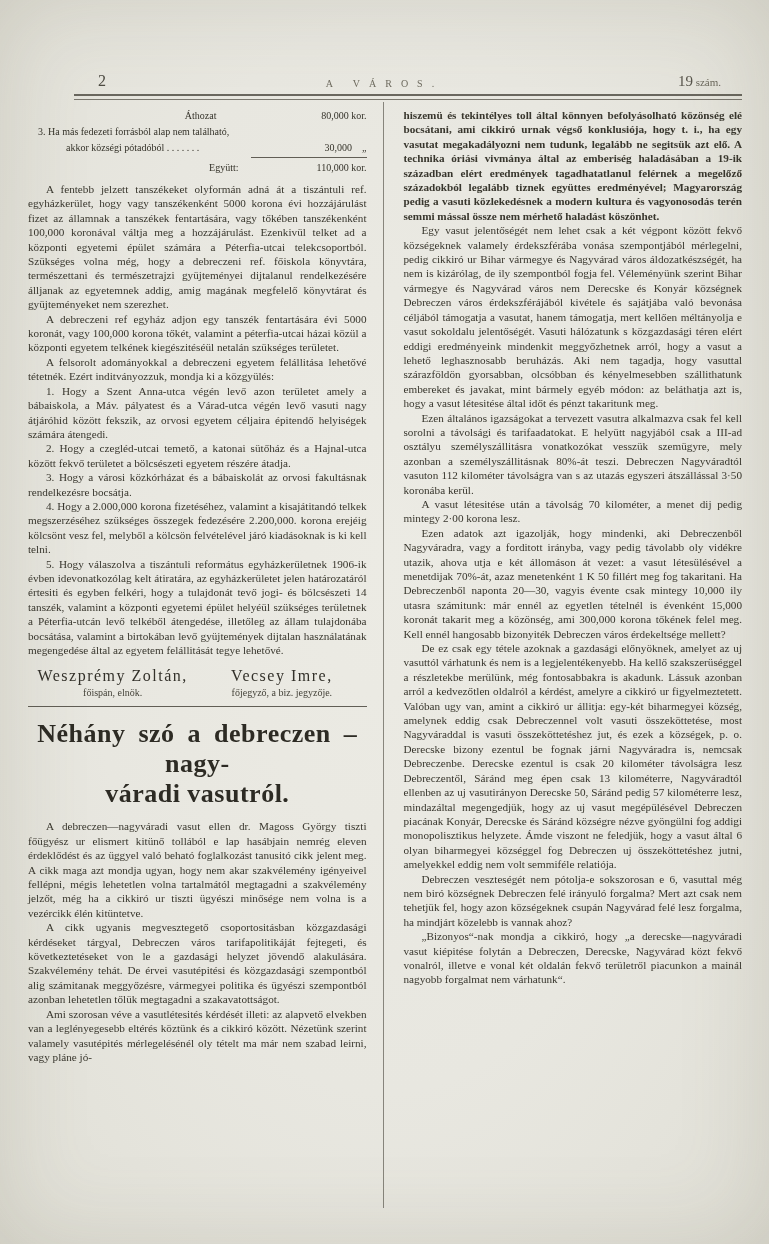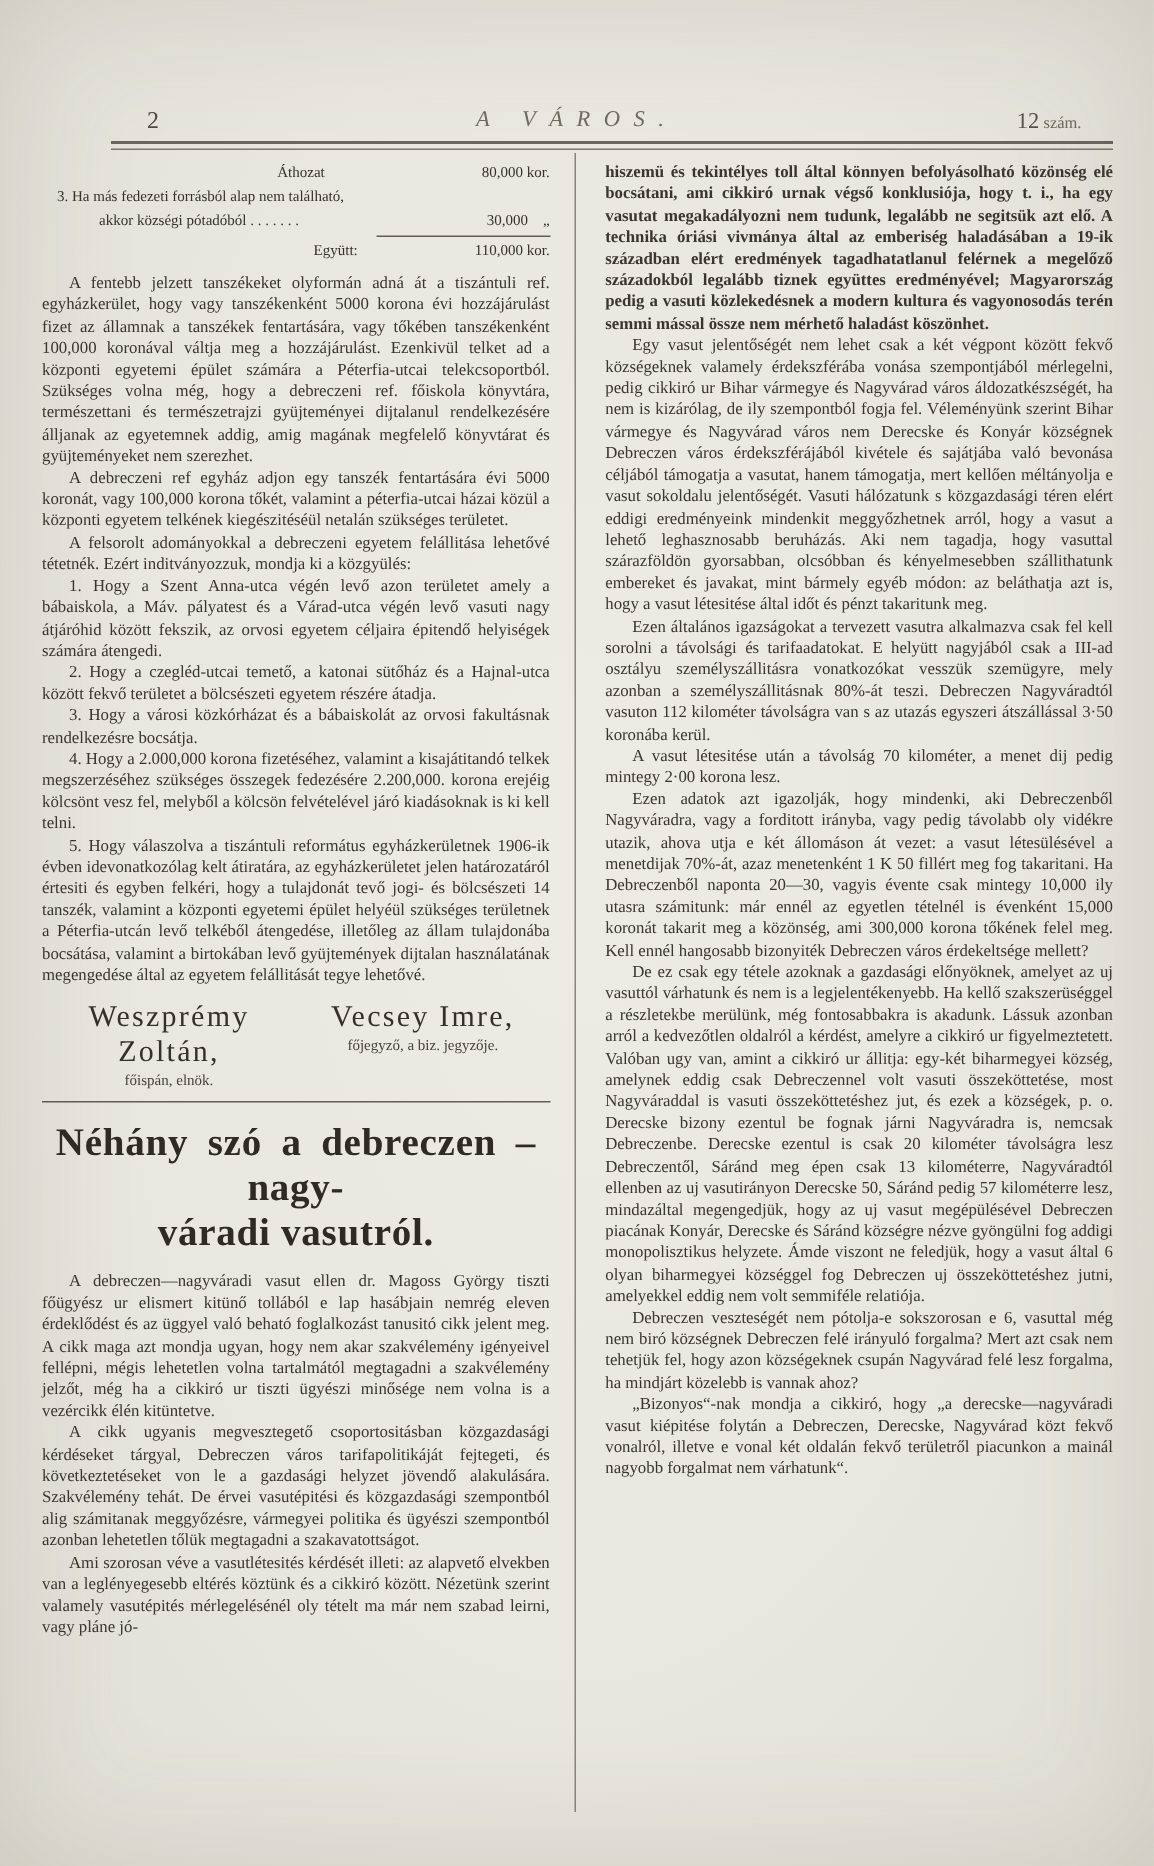--- a/index.html
+++ b/index.html
@@ -22,21 +22,21 @@
     padding-top:68px;
     height:24px;
   }
   .pnum {
     position:absolute; left:98px; bottom:2px;
     font-size:16px; color:#4c4a41;
   }
   .mast {
     position:absolute; left:0; right:0; bottom:3px;
     text-align:center;
-    font-size:15px; letter-spacing:9px; color:#6d6a5e;font-style:italic;
+    font-size:10px; letter-spacing:9px; color:#6d6a5e;
   }
   .issue {
     position:absolute; right:48px; bottom:2px;
     color:#6a675b; font-size:11px;
   }
   .issue .inum { font-size:15px; color:#56534a; }
   .double-rule {
     margin:2px 27px 0 74px;
     height:3px;
     border-top:2px solid rgba(64,61,52,0.75);
@@ -71,21 +71,21 @@
   .r1 { justify-content:flex-end; }
   .r1 .lab { margin-right:34px; }
   .r2 { padding-left:10px; }
   .r3 { justify-content:space-between; padding-left:38px; }
   .r3 .amt { border-bottom:1px solid rgba(62,59,50,0.8); padding-bottom:1px; }
   .r4 { justify-content:flex-end; padding-top:2px; }
   .r4 .lab { margin-right:12px; }
   
   .sigs { display:flex; margin:10px 0 6px; }
   .sig { width:50%; text-align:center; }
-  .sig-name { font-size:20px; letter-spacing:1.5px; color:#33312a; }
+  .sig-name { font-size:16px; letter-spacing:1.5px; color:#33312a; }
   .sig-title { font-size:10px; margin-top:2px; color:#45433a; }
   .thin-rule {
     border:none; border-top:1px solid rgba(62,59,50,0.8);
     margin:8px 0 12px;
   }
   
   .art-title {
     margin:0 0 10px;
     font-size:26px; line-height:30px;
     font-weight:bold; letter-spacing:0.5px;
@@ -95,21 +95,21 @@
   .art-title .t1 { word-spacing:6px; }
 </style>
 </head>
 <body>
 
 <div class="page">
 
   <header class="masthead-row">
     <span class="pnum">2</span>
     <span class="mast">A VÁROS.</span>
-    <span class="issue"><span class="inum">12</span> <span>szám.</span></span>
+    <span class="issue"><span class="inum">19</span> <span>szám.</span></span>
   </header>
 
   <div class="double-rule"></div>
   <div class="col-divider"></div>
 
   <main class="columns">
 
     <section class="col left">
 
       <div class="budget">

